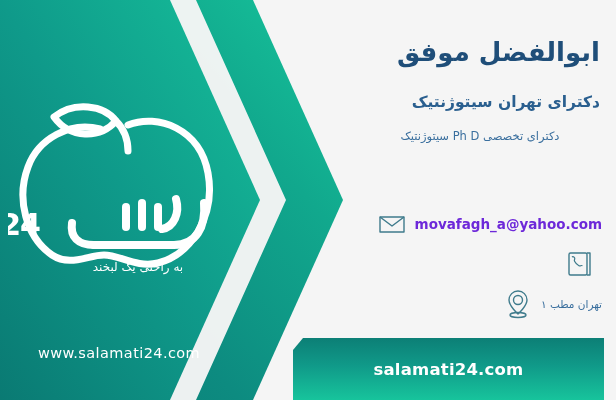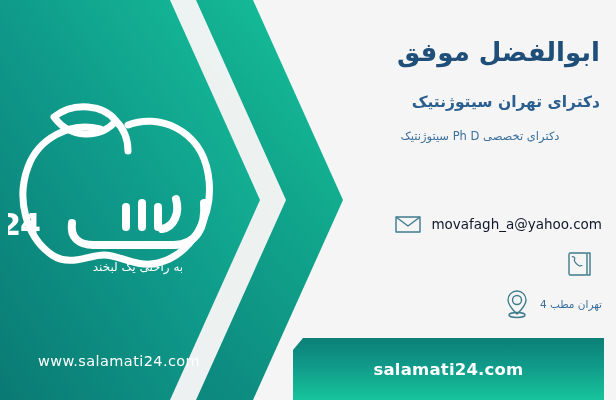--- a/index.html
+++ b/index.html
@@ -28,21 +28,21 @@
   
   .logo-wrap {
     position: absolute;
     left: 8px; top: 95px;
     width: 230px; height: 190px;
     pointer-events: none;
   }
 
   .logo-url {
     position: absolute;
-    left: 0; top: 258px;
+    left: 0; top: 250px;
     width: 222px;
     text-align: center;
     color: #ffffff;
     font-size: 14.5px;
     letter-spacing: 0.4px;
     font-family: "DejaVu Sans", "Liberation Sans", sans-serif;
     direction: ltr;
   }
 
   
@@ -98,23 +98,23 @@
   .c-addr  { top: 288px; }
 
   .contact-icon {
     width: 30px; height: 32px;
     flex: 0 0 30px;
     display: flex;
     align-items: center;
     justify-content: center;
   }
   .contact-text {
-    color: #0f172a;
+    color: #6d28d9;
     font-size: 13.5px;
-    font-weight: normal;
+    font-weight: bold;
     white-space: nowrap;
     direction: ltr;
   }
   .contact-text.fa {
     direction: rtl;
     font-size: 10.5px;
     font-weight: normal;
     color: #3a6f9e;
   }
 
@@ -235,21 +235,21 @@
     </div>
 
     <div class="contact-row c-addr">
       <span class="contact-icon">
         <svg width="26" height="30" viewBox="0 0 26 30" fill="none" stroke="#3f7b8c" stroke-width="1.4" stroke-linejoin="round">
           <path d="M13,2 C18,2 22,6 22,11 C22,17 13,25 13,25 C13,25 4,17 4,11 C4,6 8,2 13,2 Z"></path>
           <circle cx="13" cy="11" r="4.5"></circle>
           <ellipse cx="13" cy="26" rx="8" ry="2.5"></ellipse>
         </svg>
       </span>
-      <span class="contact-text fa">تهران مطب 4</span>
+      <span class="contact-text fa">تهران مطب ۱</span>
     </div>
   </div>
 
   <div class="footer-bar">
     <span class="footer-text">salamati24.com</span>
   </div>
 
 </div>
 
 </body></html>

